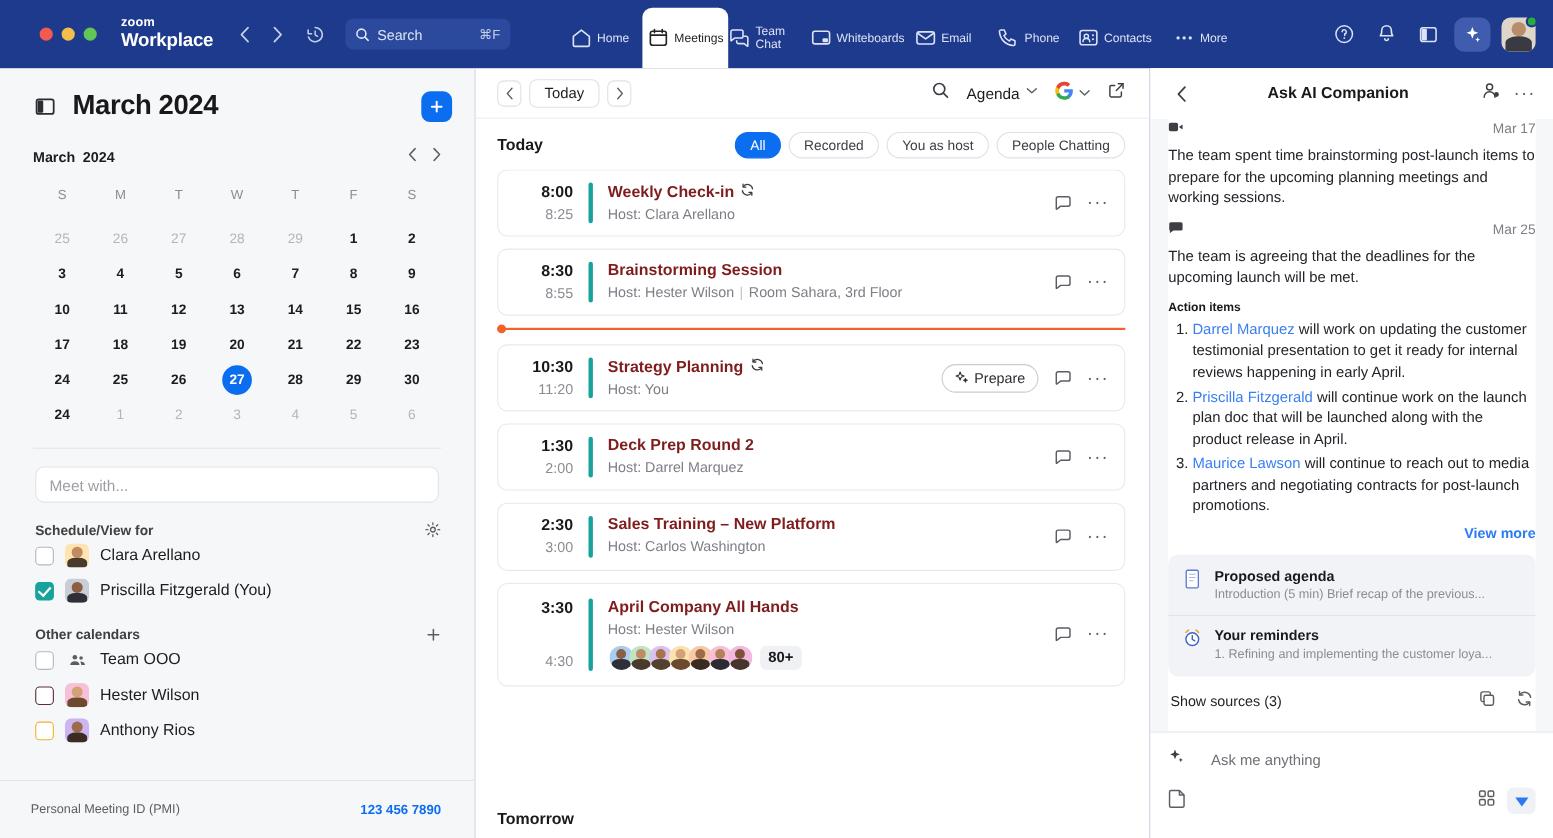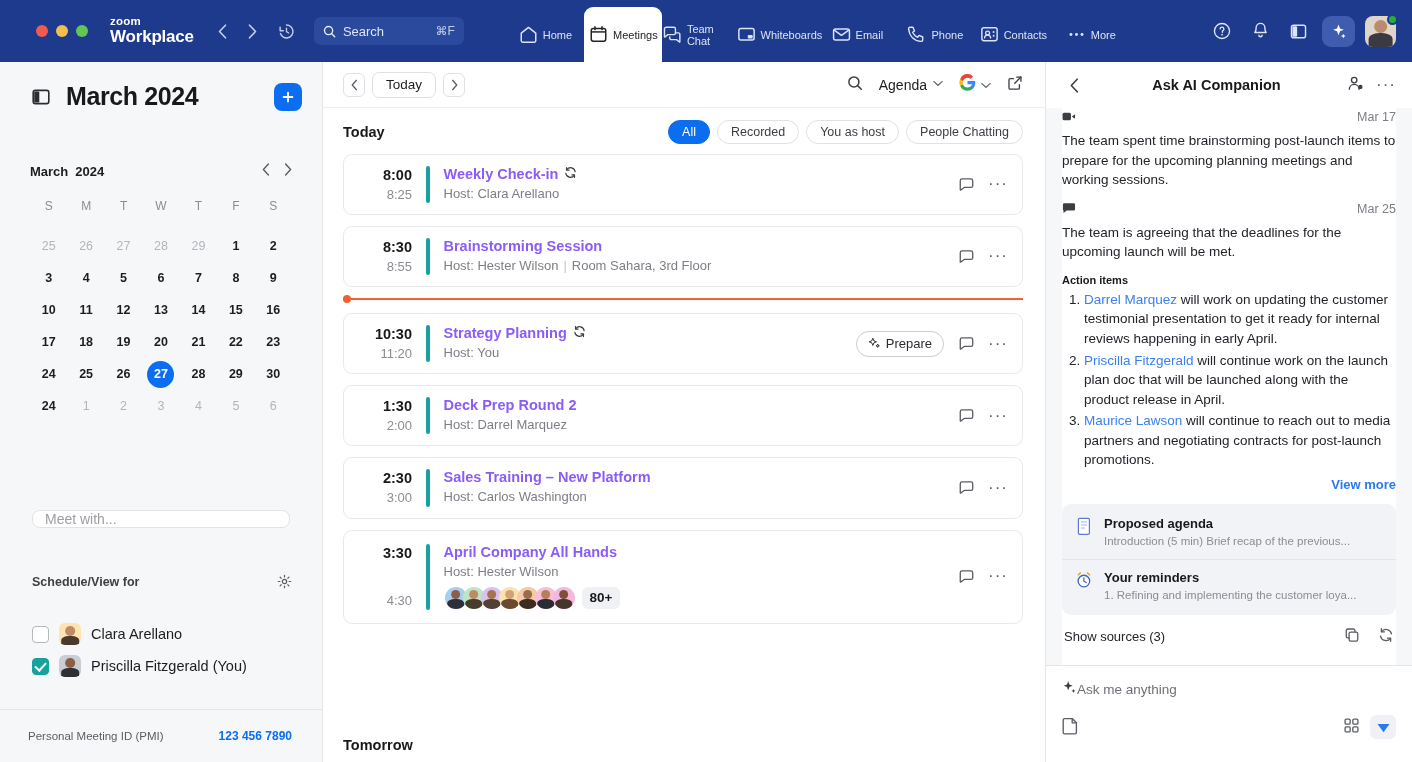--- a/index.html
+++ b/index.html
@@ -68,24 +68,23 @@
   .pres {
     position: absolute; right: -2px; top: -2px; width: 11px; height: 11px;
     border-radius: 50%; background: #27ae3a; border: 2px solid #1e3a8c;
   }
 
   
   .body { position: absolute; top: 62px; left: 0; right: 0; bottom: 0; display: flex; }
 
   
   .sidebar {
-    width: 323px; background: #f6f7f9; position: relative;
+    width: 432px; background: #f6f7f9; position: relative;
     display: flex; flex-direction: column;
     border-right: 1px solid #e3e5e9;
-    gap: 29px;
   }
   .sb-head { display: flex; align-items: center; padding: 20px 20px 4px 32px; }
   .sb-panelicon { width: 20px; height: 20px; margin-right: 14px; display:flex; align-items:center; }
   .sb-title { font-size: 25px; font-weight: 700; color: #19191c; letter-spacing: -.4px; }
   .plusbtn {
     margin-left: auto; width: 28px; height: 28px; border-radius: 8px; background: #0b6ef0;
     display: flex; align-items: center; justify-content: center; color: #fff;
     font-size: 19px; font-weight: 300; line-height: 1;
   }
 
@@ -190,21 +189,21 @@
   }
   .card.tall { padding-top: 13px; padding-bottom: 13px; }
   .ctime {
     width: 82px; flex: none; display: flex; flex-direction: column;
     align-items: flex-end; padding-right: 14px; justify-content: space-between;
   }
   .ctime .st { font-size: 14.5px; font-weight: 700; color: #19191c; line-height: 1.35; }
   .ctime .et { font-size: 13px; color: #8b8d93; line-height: 1.35; }
   .accent { width: 3.5px; border-radius: 2px; background: #17a39b; flex: none; }
   .cbody { flex: 1; padding-left: 14px; min-width: 0; }
-  .ctitle { font-size: 14.5px; font-weight: 700; color: #8b5cf6; display: flex; align-items: center; gap: 6px; }
+  .ctitle { font-size: 14.5px; font-weight: 700; color: #7f1d1d; display: flex; align-items: center; gap: 6px; }
   .csub { font-size: 13px; color: #7d7f86; margin-top: 4px; }
   .csub .sep { color: #c2c4c9; margin: 0 5px; }
   .cactions { display: flex; align-items: center; gap: 12px; padding-left: 10px; align-self: center; }
   .prepbtn {
     height: 26px; padding: 0 11px; border: 1px solid #c9ccd2; border-radius: 14px;
     display: flex; align-items: center; gap: 5px; font-size: 13px; color: #2a2c31; background: #fff;
   }
   .iconbtn { width: 20px; height: 20px; display: flex; align-items: center; justify-content: center; color: #5b5d63; }
   .dots { font-size: 17px; color: #5b5d63; letter-spacing: 1px; line-height: .5; }
 
@@ -266,21 +265,21 @@
   .aicard + .aicard { border-top: 1px solid #e2e4e8; }
   .aicard .ic { width: 20px; flex: none; display: flex; justify-content: center; padding-top: 1px; }
   .aicard .ttl { font-size: 13px; font-weight: 700; color: #19191c; }
   .aicard .sub { font-size: 11.5px; color: #8b8d93; margin-top: 3px; line-height: 1.3; }
 
   .srcfoot { display: flex; align-items: center; padding: 12px 2px 10px 2px; }
   .srcfoot .lbl { font-size: 13px; color: #23242a; }
   .srcfoot .acts { margin-left: auto; display: flex; gap: 18px; color: #5b5d63; }
 
   .ai-composer { border-top: 1px solid #e3e5e9; padding: 14px 16px 0 16px; flex: none; height: 97px; background: #fff; }
-  .askrow { display: flex; align-items: center; gap: 0; }
+  .askrow { display: flex; align-items: center; gap: 24px; }
   .askrow .ph { font-size: 13.5px; color: #6e7076; }
   .composer-bottom { display: flex; align-items: center; margin-top: 16px; }
   .composer-bottom .left { color: #5b5d63; }
   .composer-bottom .right { margin-left: auto; display: flex; align-items: center; gap: 10px; color: #5b5d63; }
   .sendbtn { width: 26px; height: 24px; border-radius: 6px; background: #f0f1f4; display: flex; align-items: center; justify-content: center; }
 
   
   .face { width: 100%; height: 100%; position: relative; }
   .face .hd { position: absolute; left: 50%; top: 14%; width: 44%; height: 44%; border-radius: 50%; transform: translateX(-50%); }
   .face .bd { position: absolute; left: 50%; bottom: 0; width: 80%; height: 42%; border-radius: 44% 44% 0 0; transform: translateX(-50%); }

